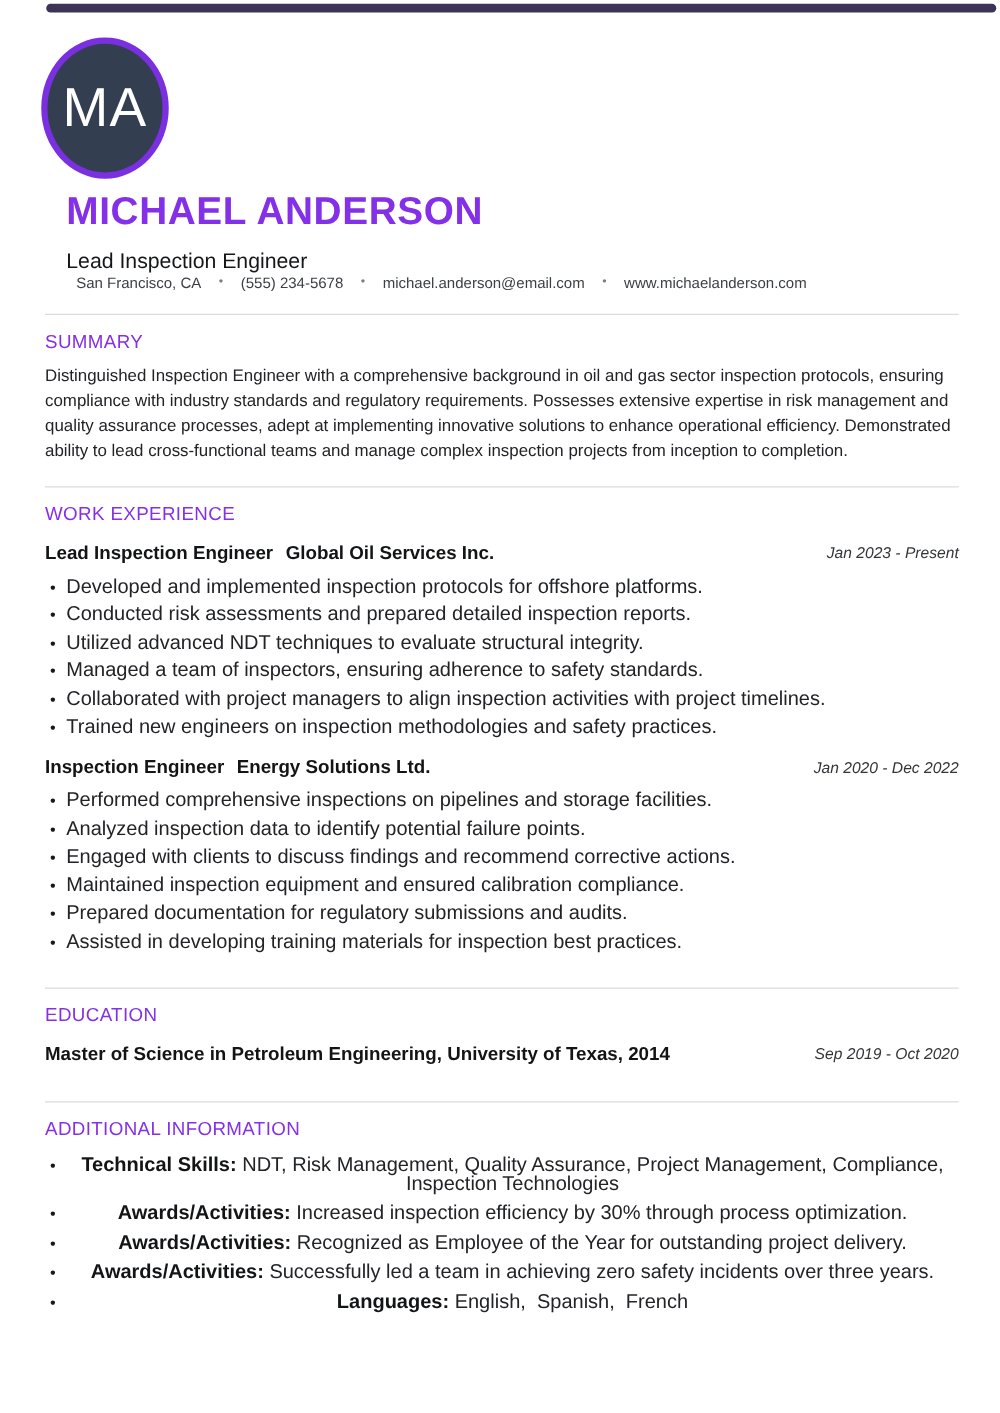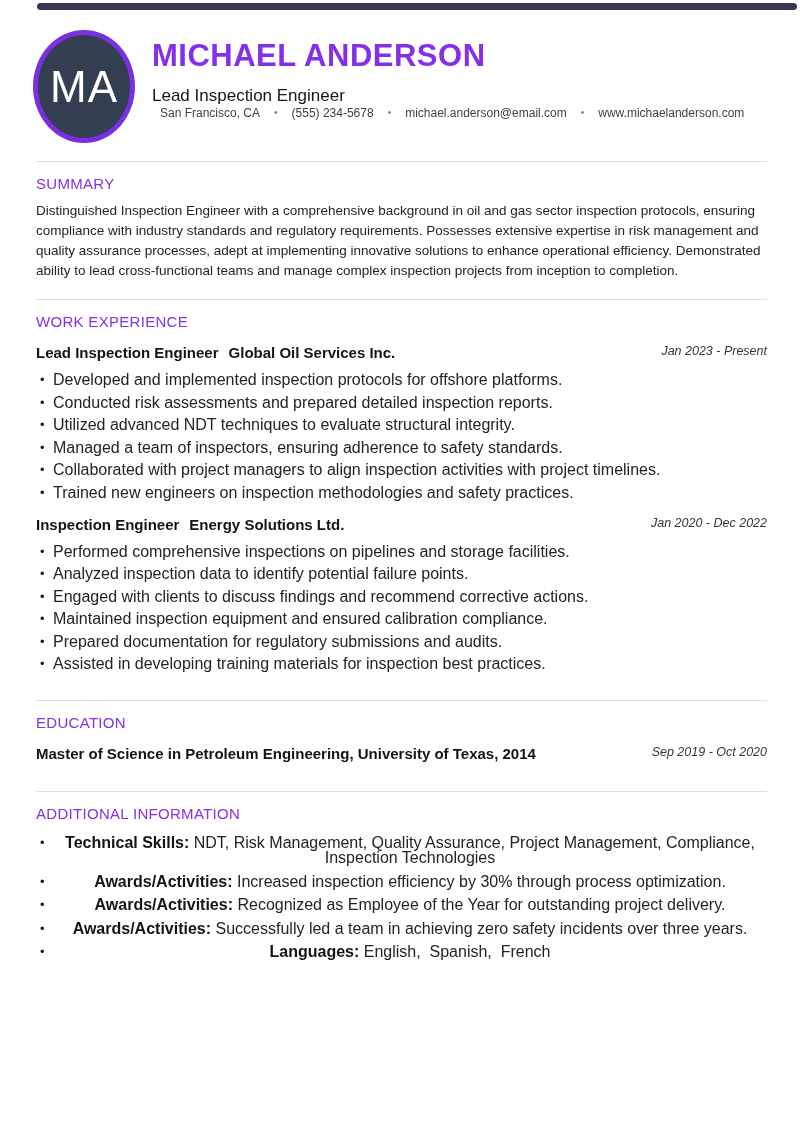--- a/index.html
+++ b/index.html
@@ -22,21 +22,21 @@
   }
   .top-bar {
     position: absolute; top: 3px; left: 37px;
     width: 760px; height: 7px;
     background: var(--top-bar);
     border-radius: 4px;
   }
   .page { padding: 30px 33px 0 36px; }
 
   
-  .header { display: flex; align-items: flex-start; }
+  .header { display: flex; align-items: flex-start; flex-direction: column; }
   .avatar {
     width: 102px; height: 113px; flex: 0 0 auto;
     border-radius: 50%;
     background: var(--avatar-fill);
     border: 5px solid var(--avatar-ring);
     display: flex; align-items: center; justify-content: center;
     margin-left: -3px;
   }
   .avatar span {
     color: #ffffff; font-size: 44px; letter-spacing: 1px; font-weight: 400;
@@ -69,21 +69,21 @@
     color: var(--accent);
     font-size: 15px; font-weight: 400; letter-spacing: 0.3px;
   }
   .summary-text {
     margin-top: 9px;
     font-size: 13.5px; line-height: 20px; color: var(--text);
     max-width: 731px;
   }
 
   .entry-header {
-    display: flex; justify-content: space-between; align-items: flex-start;
+    display: flex; justify-content: space-between; align-items: center;
     margin-top: 14px;
   }
   .entry-titles { font-size: 15px; font-weight: 700; color: #131416; }
   .entry-titles .company { margin-left: 10px; }
   .entry-dates {
     font-size: 12.5px; font-style: italic; color: #333538; white-space: nowrap;
   }
 
   ul.bullets { list-style: none; margin-top: 11px; }
   ul.bullets li {

